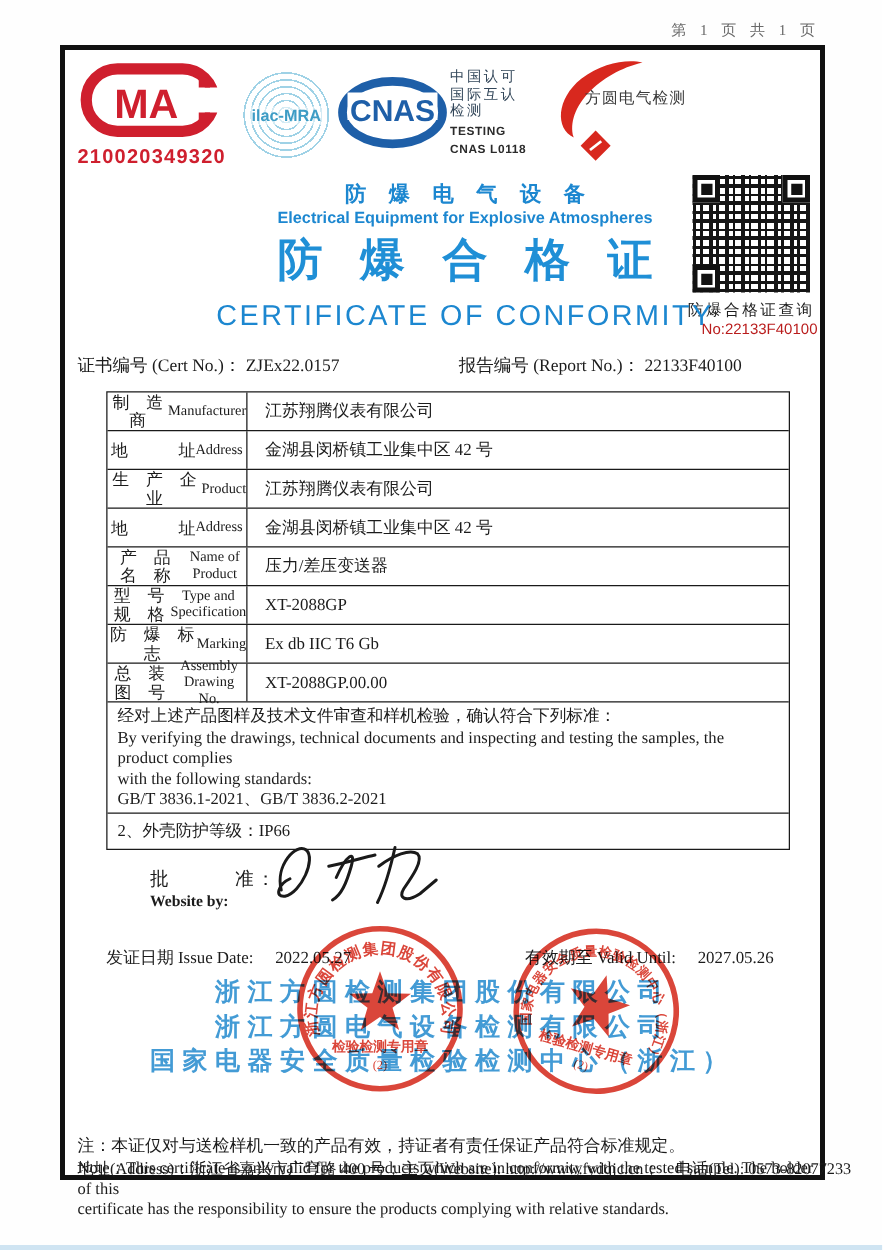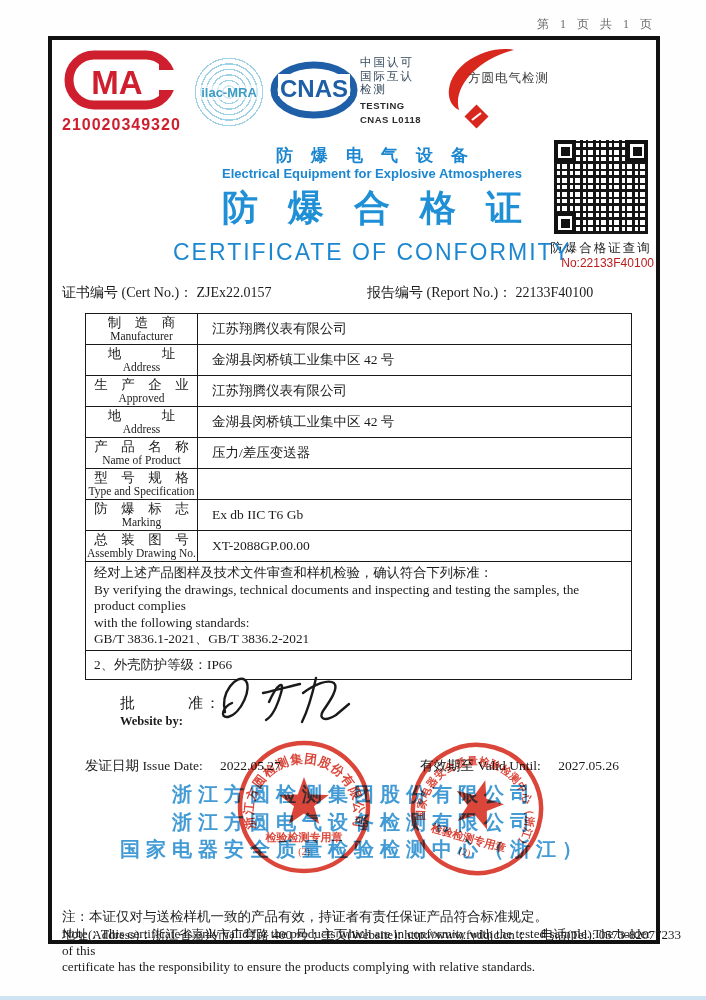--- a/index.html
+++ b/index.html
@@ -43,21 +43,21 @@
   .t4 { top:239px; font-size:23px; color:#1c87d0; font-family:"Liberation Sans",sans-serif; letter-spacing:2px; }
 
   
   .certline { top:284px; left:62px; width:586px; font-size:14px; display:flex; }
   .certline .half { white-space:nowrap; }
   .certline .left { width:305px; }
 
   
   .tablewrap { left:85px; top:313px; width:547px; border:1.6px solid #1a1a1a; background:#fff; }
   .trow { display:flex; height:31px; border-bottom:1.4px solid #1a1a1a; }
-  .tlabel { width:112px; border-right:1.4px solid #1a1a1a; display:flex; flex-direction:column; align-items:center; justify-content:center; text-align:center; }
+  .tlabel { width:112px; border-right:1.4px solid #1a1a1a; display:flex; align-items:center; justify-content:center; text-align:center; }
   .tlabel .zh { font-size:13.5px; line-height:15px; }
   .tlabel .en { font-size:11.5px; line-height:13px; }
   .tvalue { flex:1; display:flex; align-items:center; padding-left:14px; font-size:13.5px; }
   .stds { border-bottom:1.4px solid #1a1a1a; padding:3px 8px 2px 8px; }
   .stds div { font-size:13.3px; line-height:16.6px; }
   .rmks { padding:4px 8px 4px 8px; }
   .rmks div { font-size:13.3px; line-height:20px; }
 
   
   .approve-zh { left:120px; top:694px; font-size:15px; letter-spacing:2px; }
@@ -174,21 +174,21 @@
     <div class="trow">
       <div class="tlabel">
           <div class="zh">地　　　址</div>
           <div class="en">Address</div>
         </div>
       <div class="tvalue">金湖县闵桥镇工业集中区 42 号</div>
     </div>
     <div class="trow">
       <div class="tlabel">
           <div class="zh">生　产　企　业</div>
-          <div class="en">Approved</div>
+          <div class="en">Product</div>
         </div>
       <div class="tvalue">江苏翔腾仪表有限公司</div>
     </div>
     <div class="trow">
       <div class="tlabel">
           <div class="zh">地　　　址</div>
           <div class="en">Address</div>
         </div>
       <div class="tvalue">金湖县闵桥镇工业集中区 42 号</div>
     </div>
@@ -197,20 +197,21 @@
           <div class="zh">产　品　名　称</div>
           <div class="en">Name of Product</div>
         </div>
       <div class="tvalue">压力/差压变送器</div>
     </div>
     <div class="trow">
       <div class="tlabel">
           <div class="zh">型　号　规　格</div>
           <div class="en">Type and Specification</div>
         </div>
+      <div class="tvalue">XT-2088GP</div>
     </div>
     <div class="trow">
       <div class="tlabel">
           <div class="zh">防　爆　标　志</div>
           <div class="en">Marking</div>
         </div>
       <div class="tvalue">Ex db IIC T6 Gb</div>
     </div>
     <div class="trow">
       <div class="tlabel">

